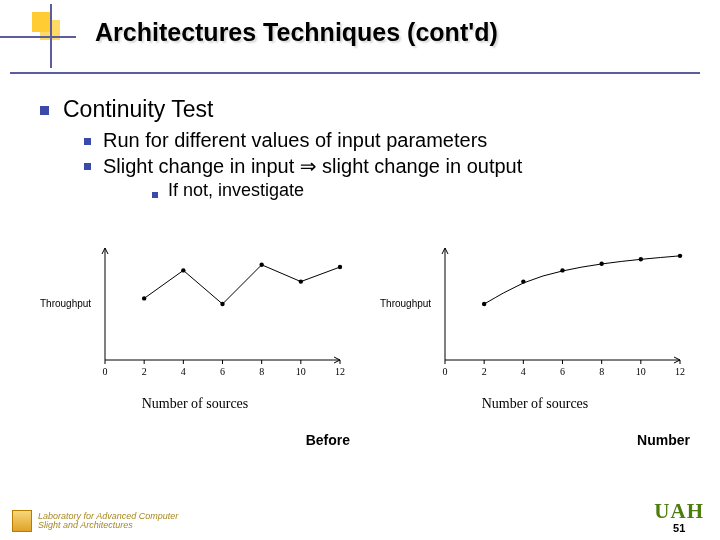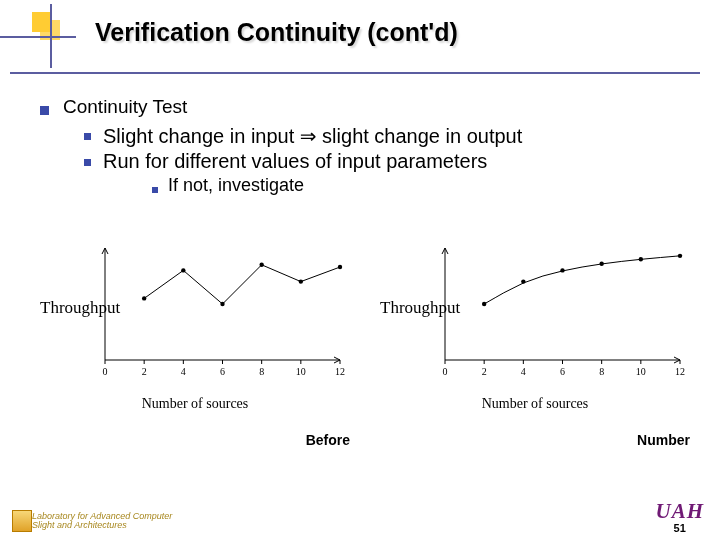--- a/index.html
+++ b/index.html
@@ -103,21 +103,21 @@
     height: 7px;
     margin-top: 9px;
     margin-right: 12px;
   }
   .sq-bullet.xs {
     width: 6px;
     height: 6px;
     margin-top: 8px;
     margin-right: 10px;
   }
-  .l1text { font-size: 19px; color: #000; }
+  .l1text { font-size: 23px; color: #000; }
   .l2text { font-size: 20px; color: #000; }
   .l3text { font-size: 18px; color: #000; }
 
   .charts-row {
     position: absolute;
     top: 238px;
     left: 40px;
     right: 30px;
     height: 200px;
     display: flex;
@@ -133,22 +133,22 @@
     bottom: -30px;
     width: 100%;
     text-align: right;
     font-size: 14px;
     font-weight: bold;
   }
   .ylab {
     position: absolute;
     left: 0px;
     top: 60px;
-    font-size: 17px;
-    font-family: Liberation Serif, serif;
+    font-size: 10px;
+    font-family: Liberation Sans, sans-serif;
   }
   .xlab {
     position: absolute;
     bottom: 6px;
     width: 100%;
     text-align: center;
     font-size: 14px;
     font-family: 'Times New Roman', serif;
   }
   svg .axis { stroke: #000; stroke-width: 1; fill: none; }
@@ -156,20 +156,21 @@
   svg .tick { stroke: #000; stroke-width: 1; }
   svg .pt { fill: #000; }
   svg text { font-size: 10px; font-family: 'Times New Roman', serif; fill: #000; }
 
   .footer-left {
     position: absolute;
     left: 12px;
     bottom: 8px;
     display: flex;
     align-items: center;
+    gap: 6px;
     justify-content: space-between;
   }
   .logo-box {
     width: 18px;
     height: 20px;
     border: 1px solid #b87c00;
     background: linear-gradient(#f7d778, #e0a228);
   }
   .lab-text {
     font-size: 9px;
@@ -179,22 +180,21 @@
   }
   .footer-right {
     position: absolute;
     right: 16px;
     bottom: 6px;
     text-align: right;
   }
   .uah {
     font-size: 21px;
     font-weight: bold;
-    font-style: italic;
-    color: #701a75;
+    color: #4d7c0f;
     font-family: 'Times New Roman', serif;
     letter-spacing: 1px;
   }
   .pagenum {
     font-size: 11px;
     color: #000;
     font-weight: bold;
     margin-top: -2px;
     text-align: center;
   }
@@ -204,36 +204,36 @@
 
 <div class="slide">
 
   <div class="title-area">
     <div class="corner-accent">
       <div class="sq br"></div>
       <div class="sq tl"></div>
       <div class="hline"></div>
       <div class="vline"></div>
     </div>
-    <div class="title">Verification Continuity (cont'd)</div>
+    <div class="title">Architectures Techniques (cont'd)</div>
     <div class="title-underline"></div>
   </div>
 
   <div class="content">
     <div class="lvl1">
       <div class="sq-bullet"></div>
       <div class="l1text">Continuity Test</div>
     </div>
     <div class="lvl2">
       <div class="sq-bullet sm"></div>
-      <div class="l2text">Slight change in input ⇒ slight change in output</div>
+      <div class="l2text">Run for different values of input parameters</div>
     </div>
     <div class="lvl2">
       <div class="sq-bullet sm"></div>
-      <div class="l2text">Run for different values of input parameters</div>
+      <div class="l2text">Slight change in input ⇒ slight change in output</div>
     </div>
     <div class="lvl3">
       <div class="sq-bullet xs"></div>
       <div class="l3text">If not, investigate</div>
     </div>
   </div>
 
   <div class="charts-row">
 
     <div class="chart-box">

